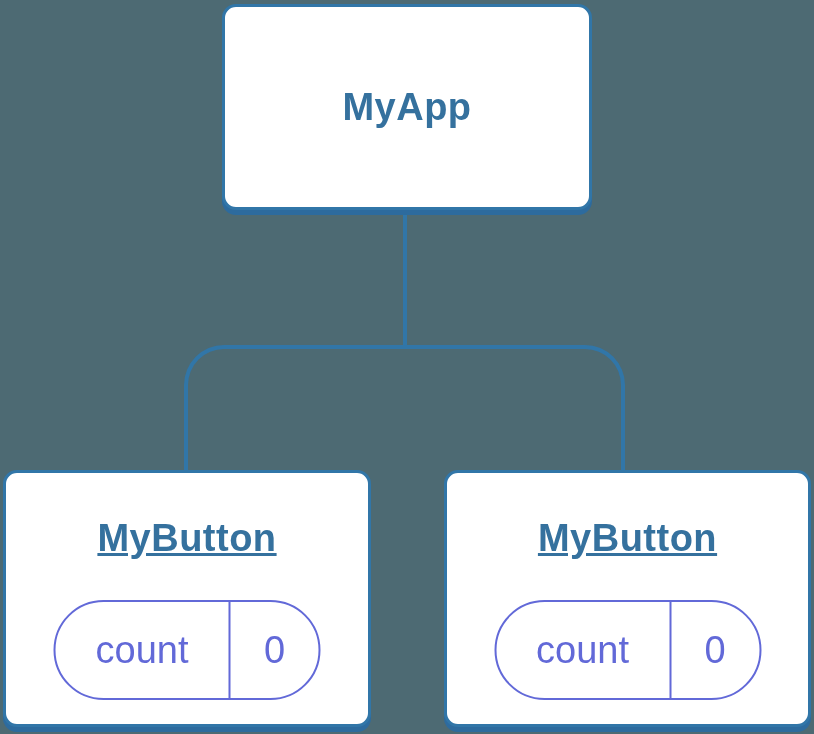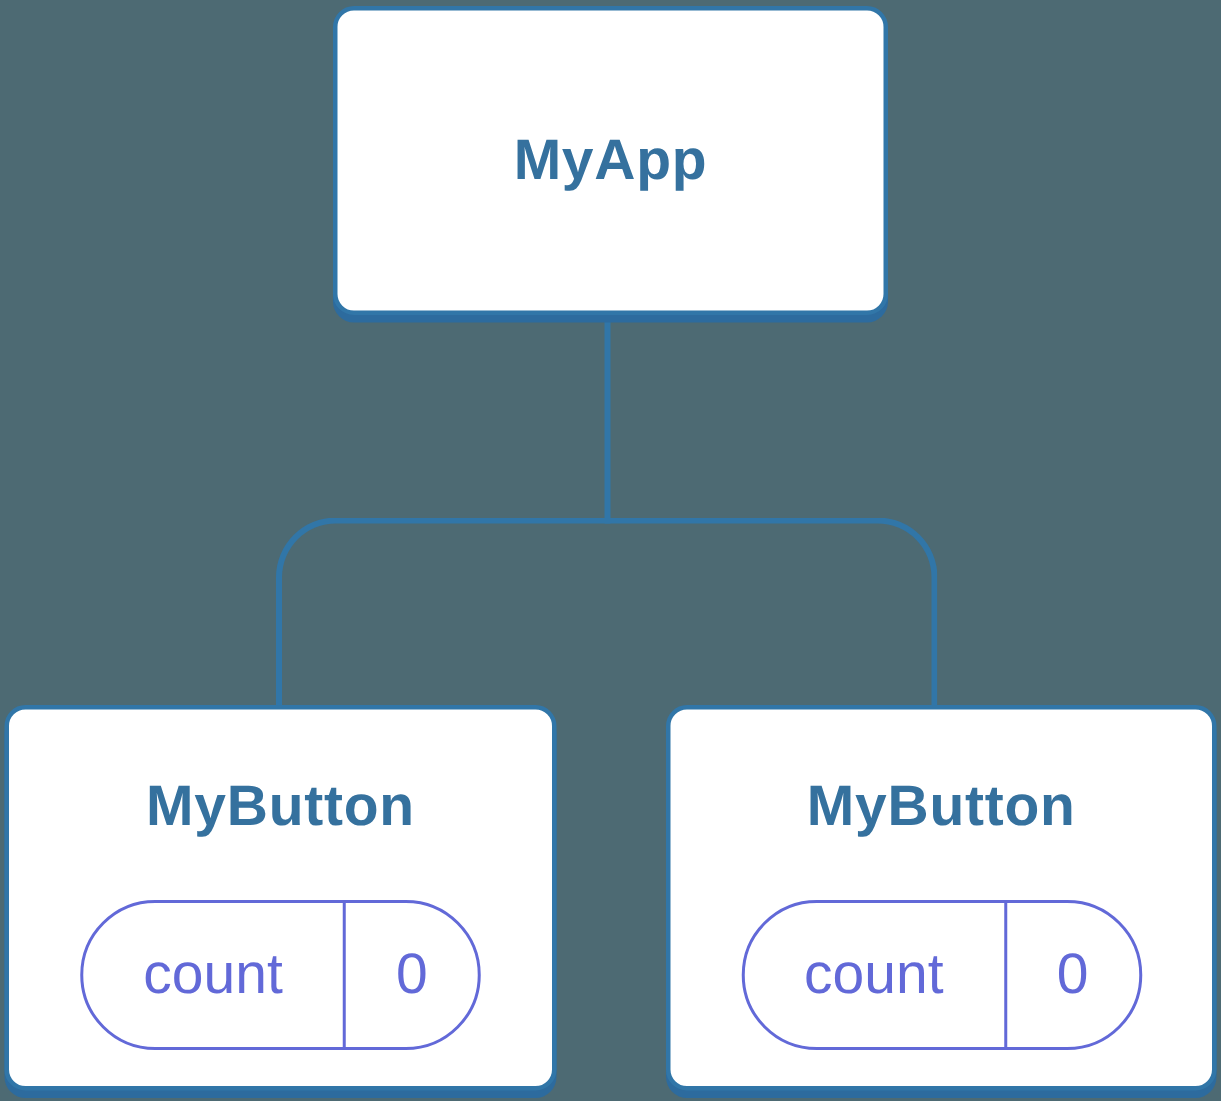--- a/index.html
+++ b/index.html
@@ -65,20 +65,21 @@
     font-size: 38px;
     font-weight: 600;
     letter-spacing: 0.5px;
   }
   .child-title {
     position: absolute;
     top: 44px;
     left: 0;
     width: 100%;
     text-align: center;
+    text-decoration: underline;
   }
   .pill {
     position: absolute;
     top: 117px;
     left: 50%;
     transform: translateX(-50%);
     width: 267px;
     height: 100px;
     border: 2px solid var(--purple);
     border-radius: 50px;

